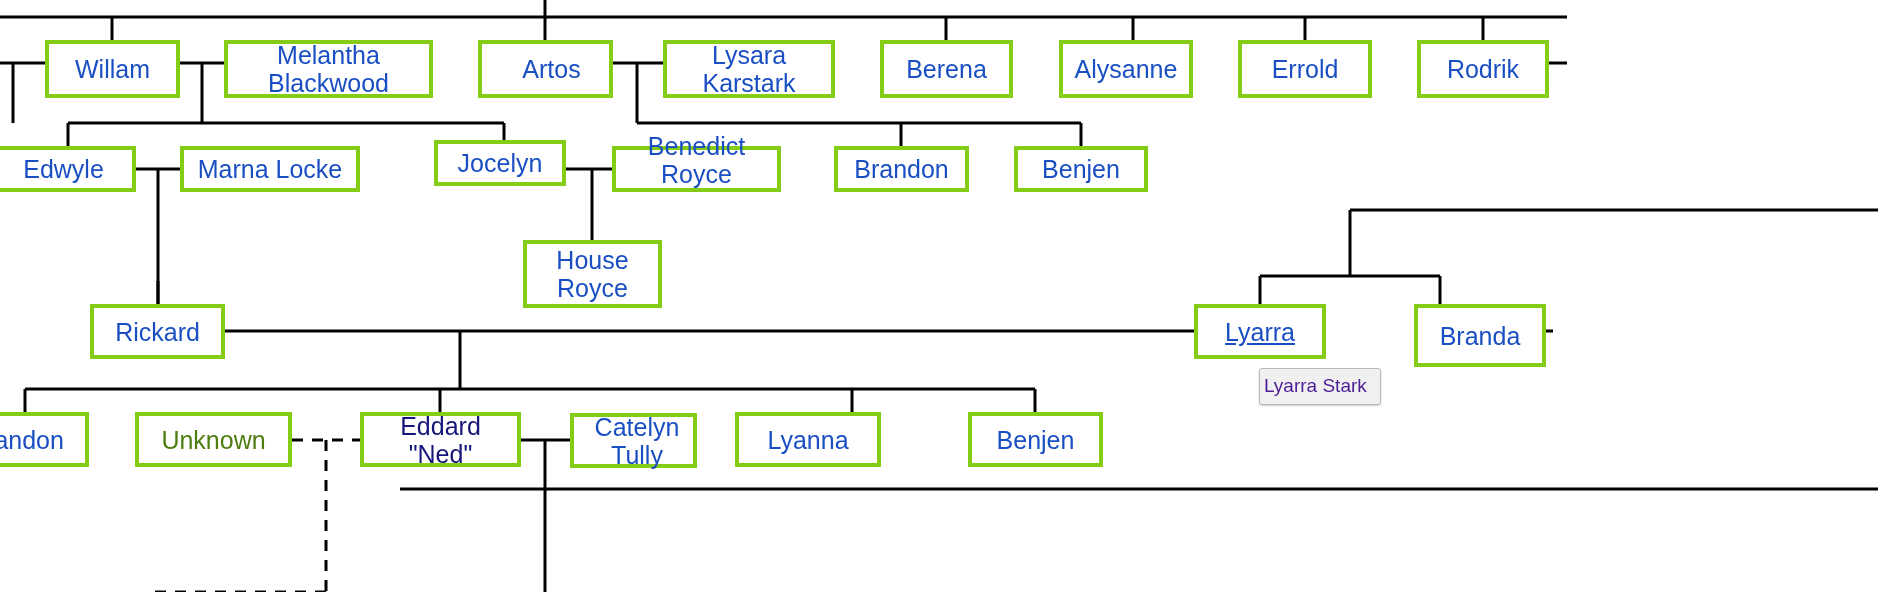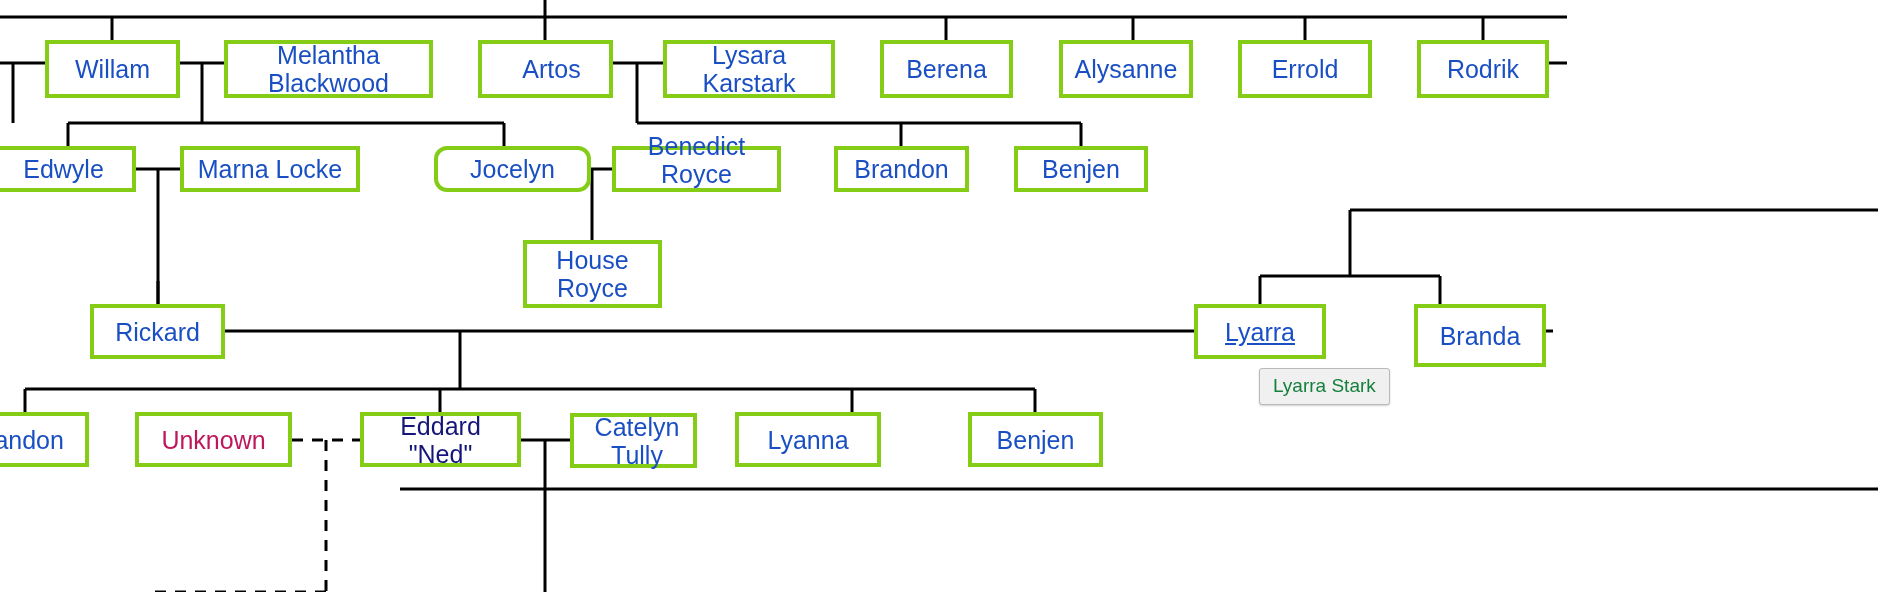--- a/index.html
+++ b/index.html
@@ -56,33 +56,33 @@
     white-space: pre-line;
     padding: 0 4px;
   }
   .node-link {
     color: #1a4fc4;
   }
   .node-visited {
     color: #16167a;
   }
   .node-plain {
-    color: #be185d;
+    color: #4d7c0f;
   }
   .node-hover .node-label {
     text-decoration: underline;
   }
   #tooltip {
     position: absolute;
     background: #f0f0f0;
     border: 1px solid #b9b9b9;
     border-radius: 3px;
-    color: #15803d;
+    color: #4c1d95;
     font-size: 19px;
-    padding: 6px 13px 7px 13px;
+    padding: 6px 13px 7px 4px;
     white-space: nowrap;
     z-index: 40;
     box-shadow: 0 1px 2px rgba(0,0,0,0.18);
   }
 </style>
 </head>
 <body>
 
 <div id="tree-root">
 
@@ -162,21 +162,21 @@
       </div>
       <div class="node-box node-link" style="left: 1417px; top: 40px; width: 132px; height: 58px;">
         <span class="node-label">Rodrik</span>
       </div>
       <div class="node-box node-link" style="left: -9px; top: 146px; width: 145px; height: 46px;">
         <span class="node-label">Edwyle</span>
       </div>
       <div class="node-box node-link" style="left: 180px; top: 146px; width: 180px; height: 46px;">
         <span class="node-label">Marna Locke</span>
       </div>
-      <div class="node-box node-link" style="left: 434px; top: 146px; width: 157px; height: 46px; border-radius: 13px;">
+      <div class="node-box node-link" style="left: 434px; top: 140px; width: 132px; height: 46px;">
         <span class="node-label">Jocelyn</span>
       </div>
       <div class="node-box node-link" style="left: 612px; top: 146px; width: 169px; height: 46px; align-items: flex-end;">
         <span class="node-label">Benedict Royce</span>
       </div>
       <div class="node-box node-link" style="left: 834px; top: 146px; width: 135px; height: 46px;">
         <span class="node-label">Brandon</span>
       </div>
       <div class="node-box node-link" style="left: 1014px; top: 146px; width: 134px; height: 46px;">
         <span class="node-label">Benjen</span>

